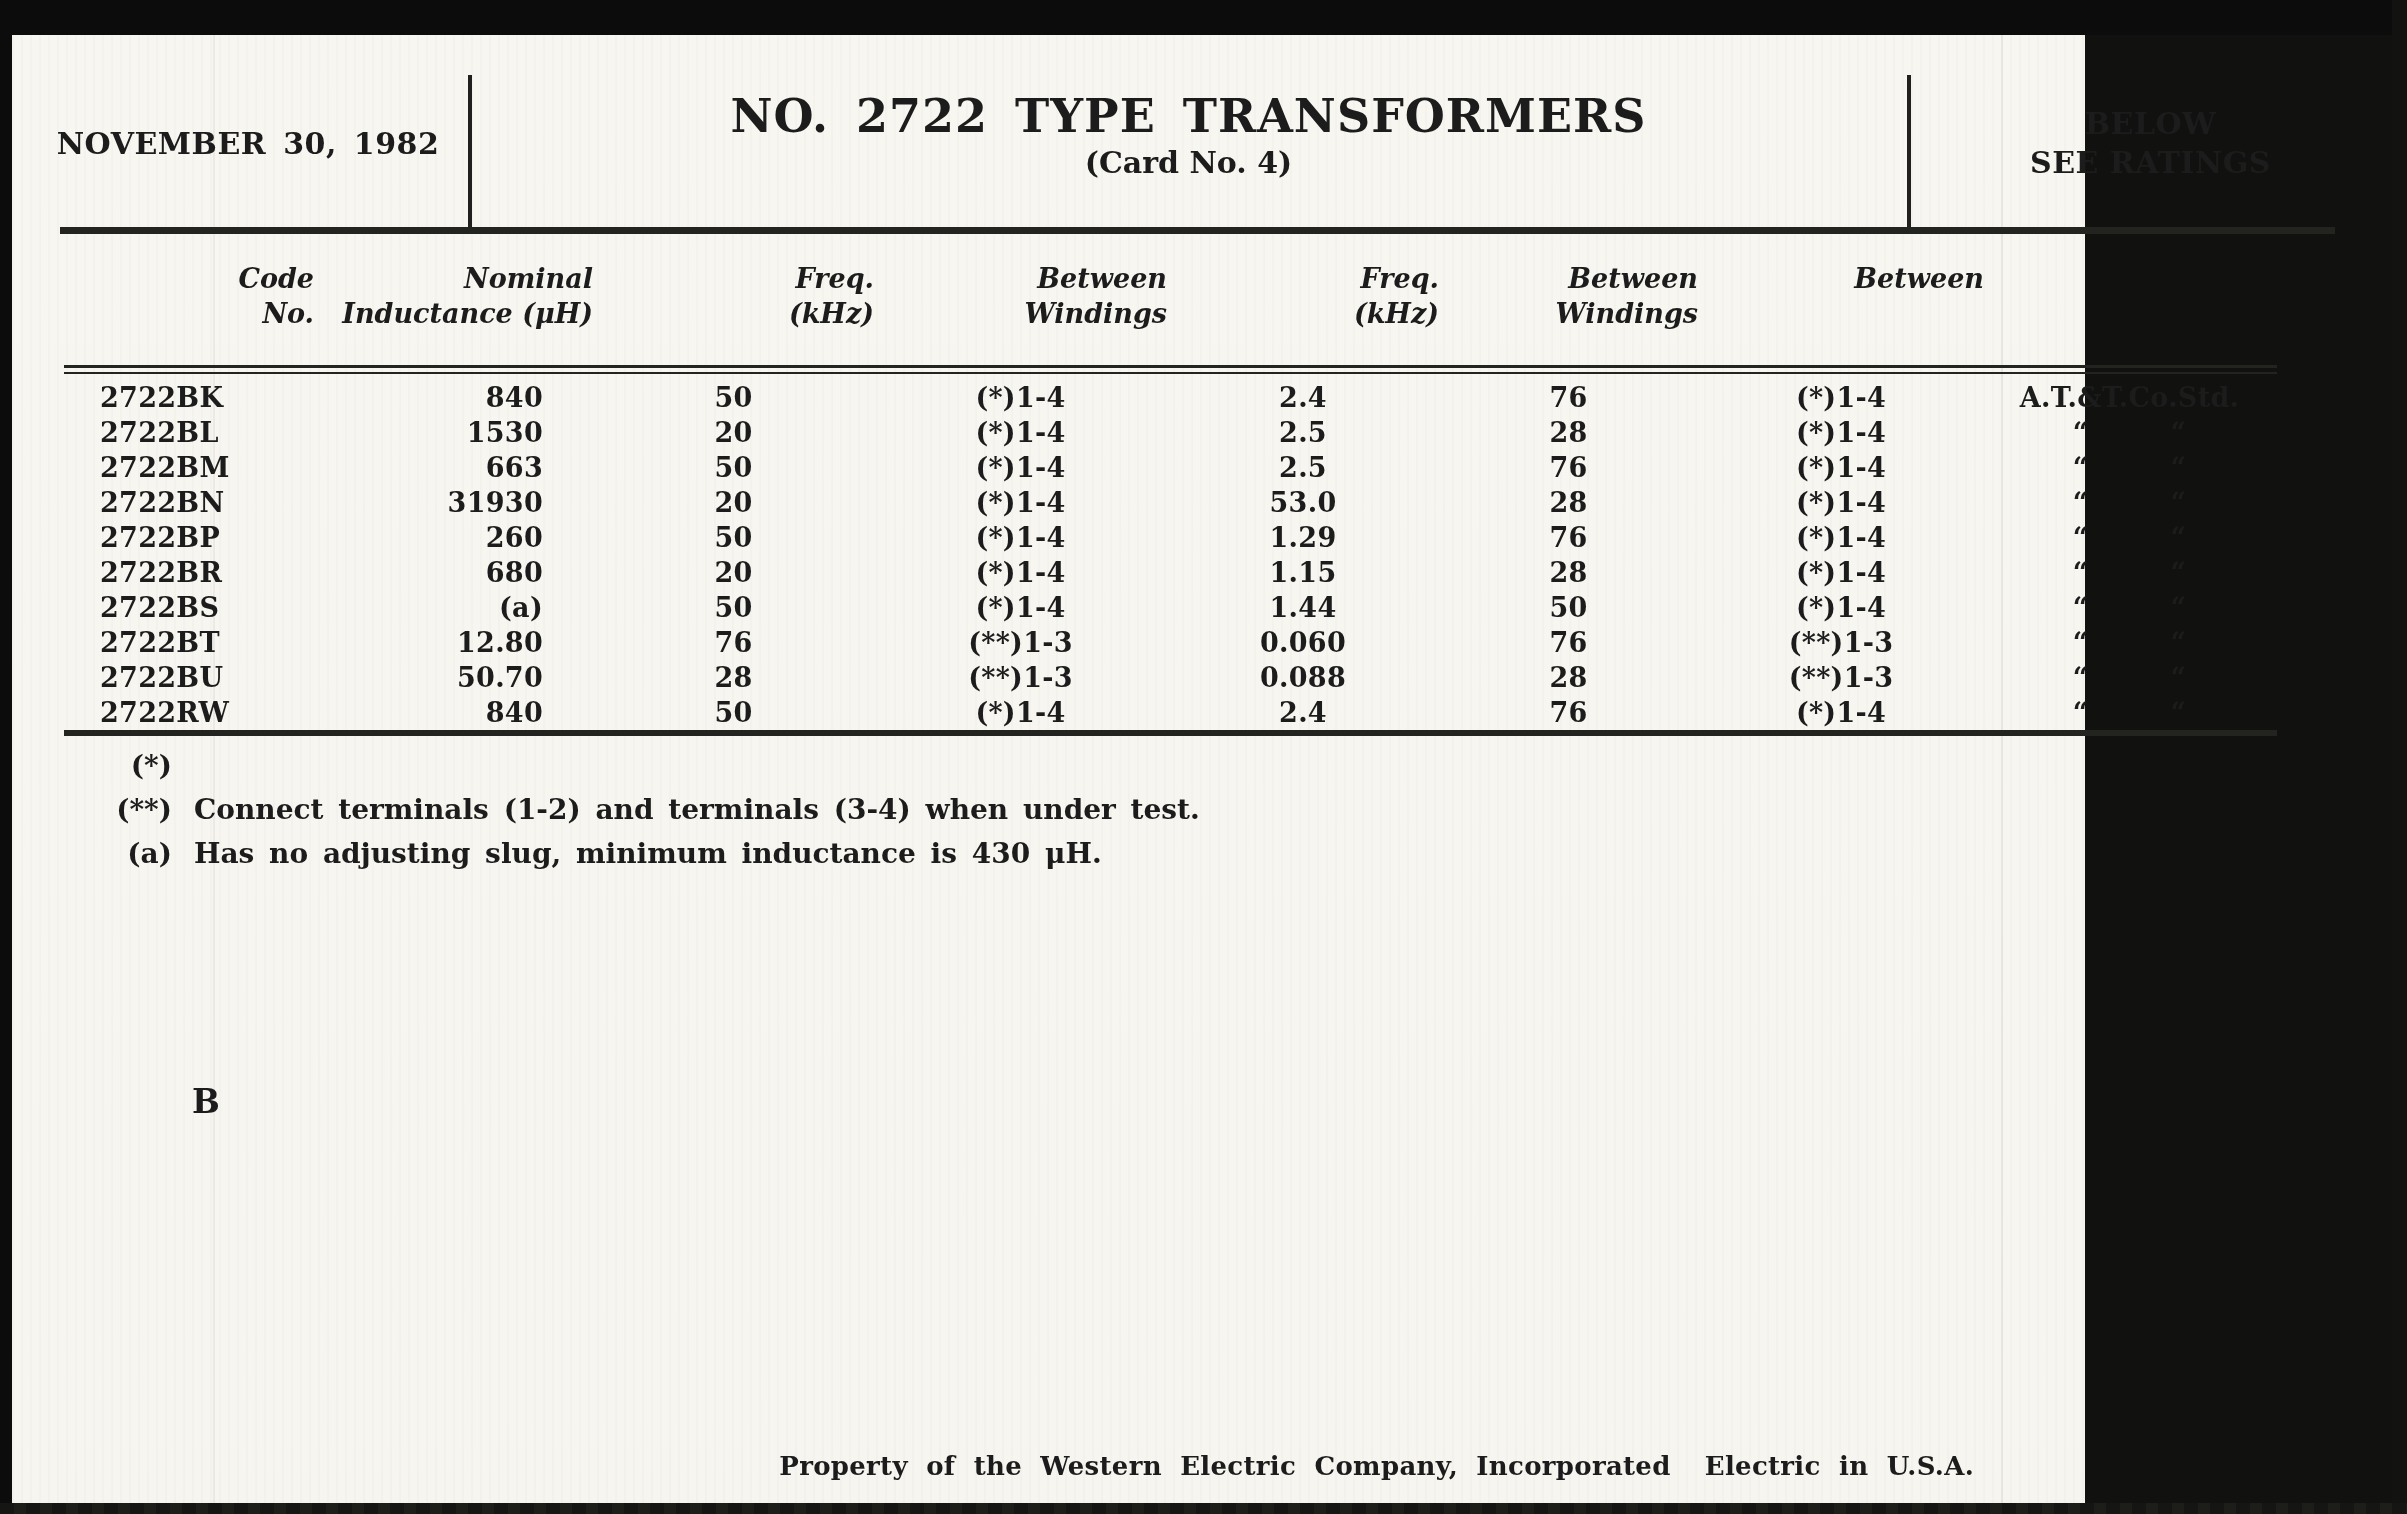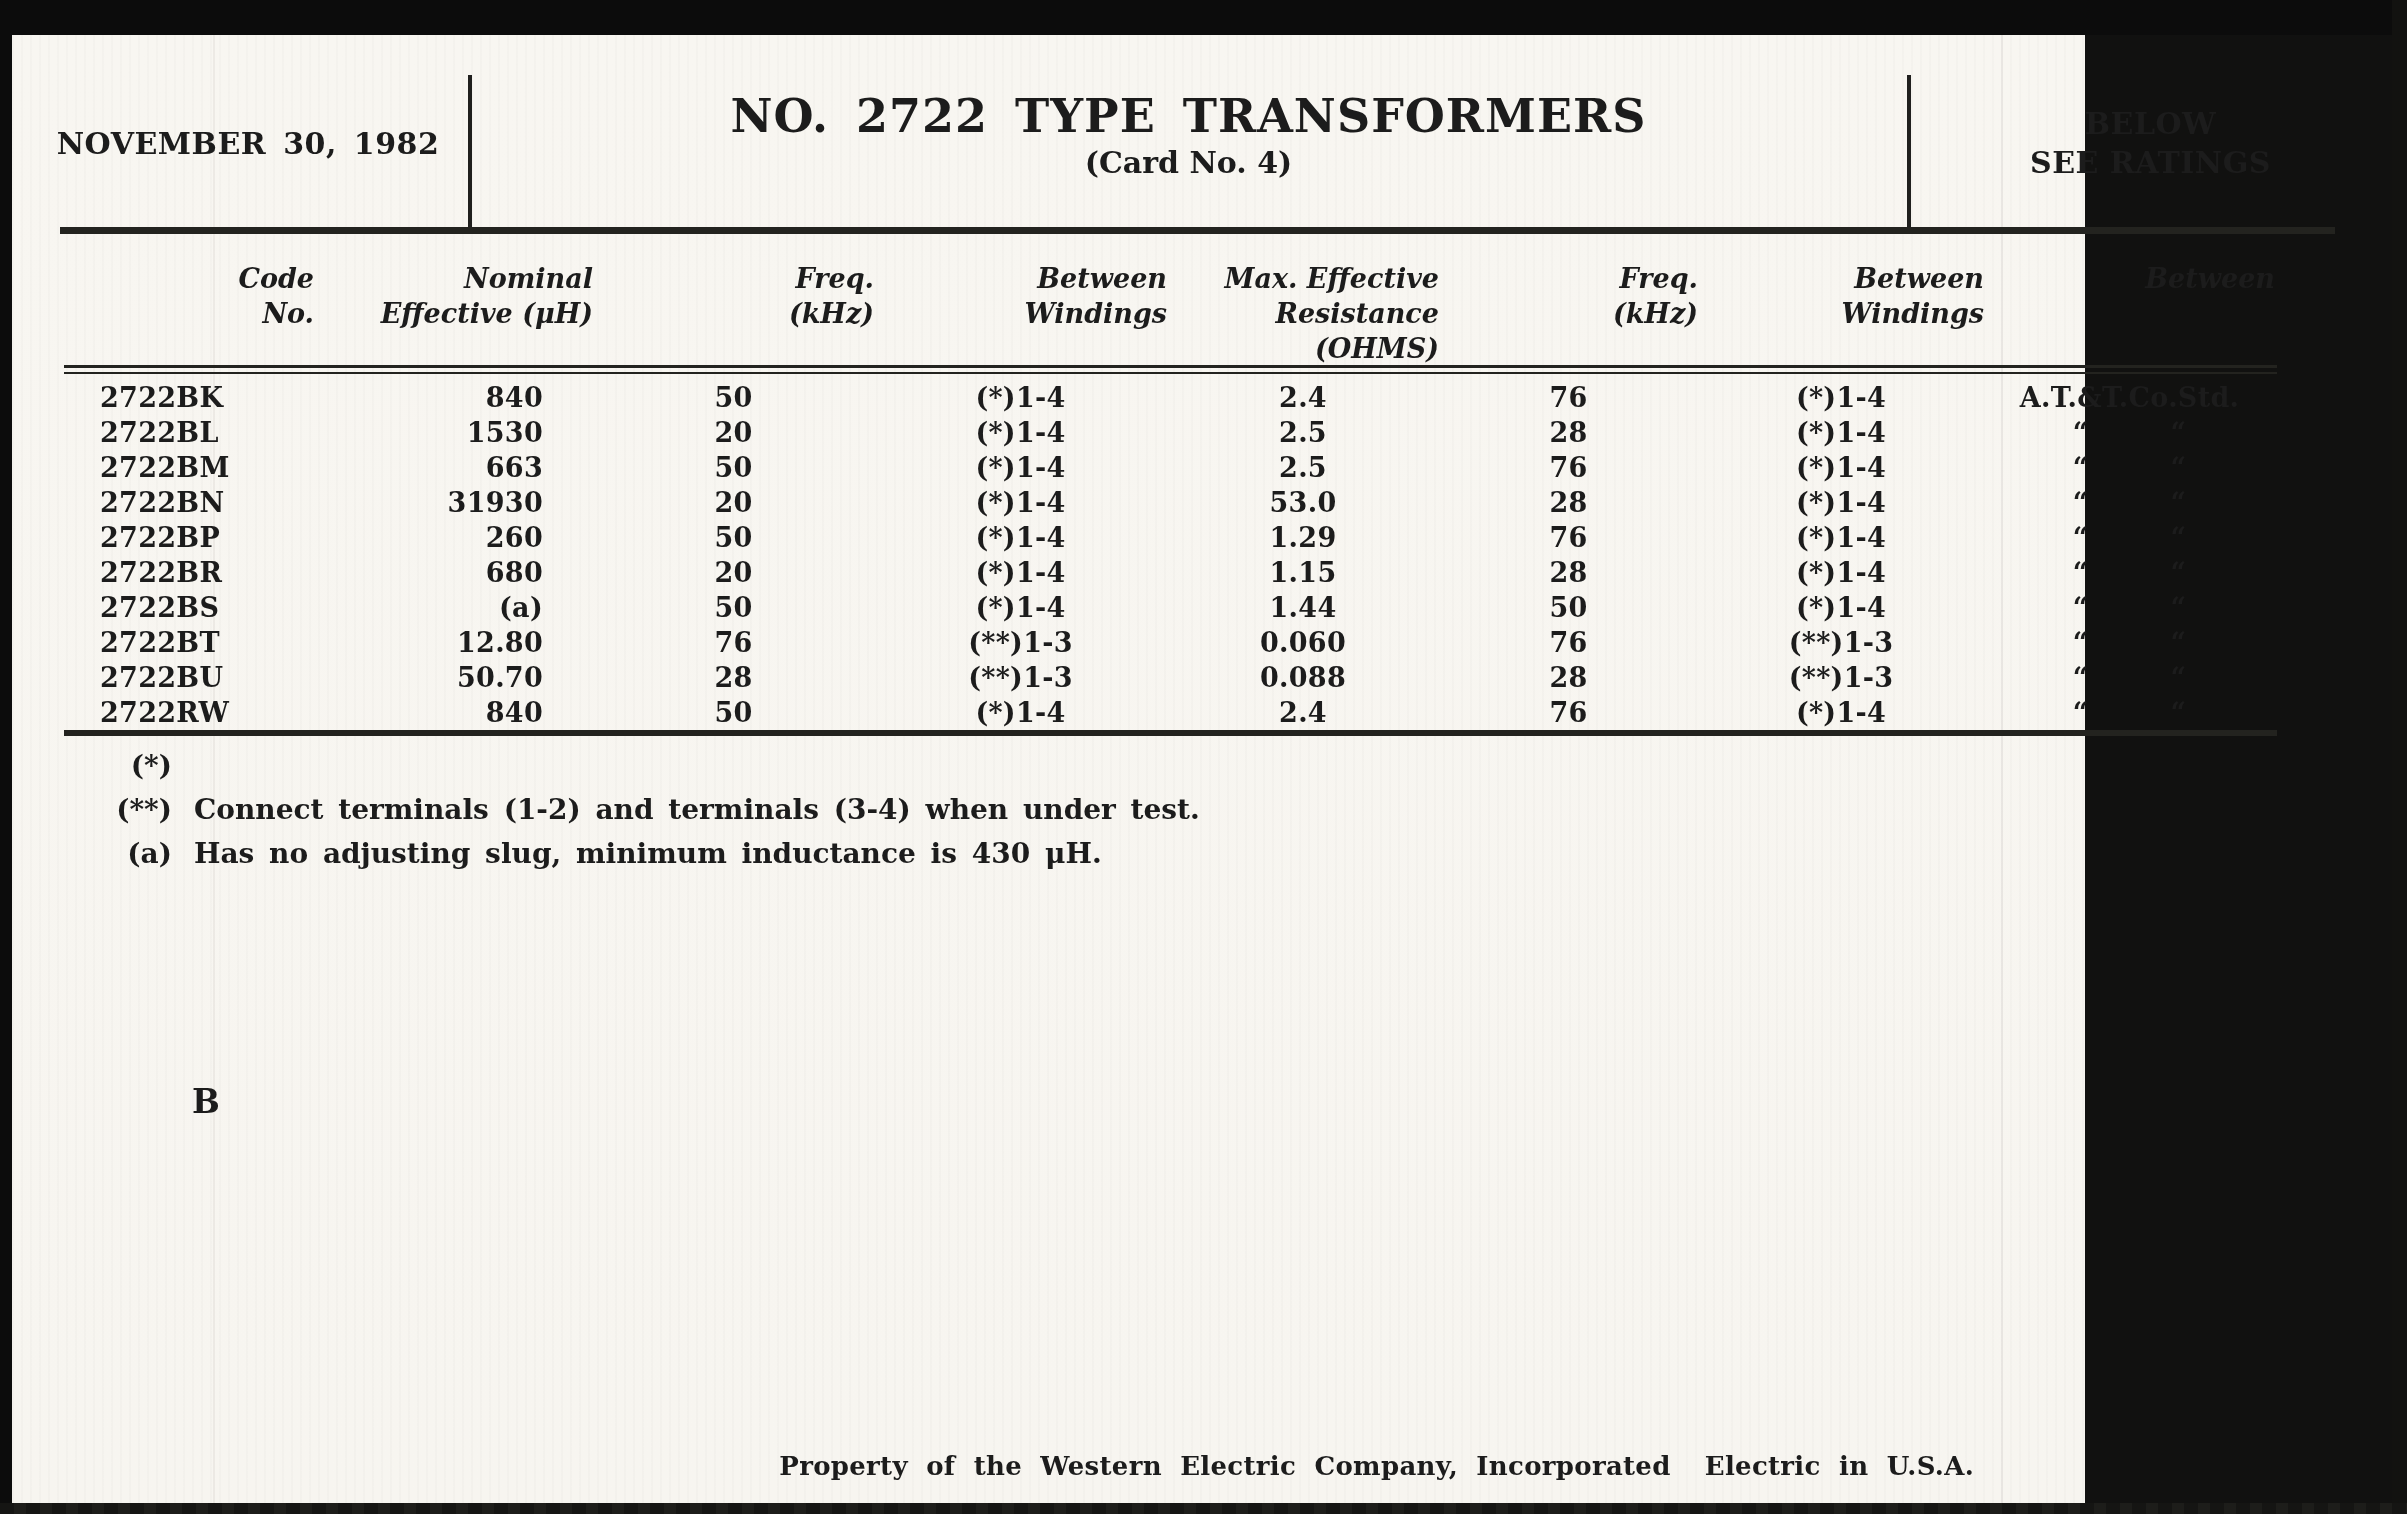--- a/index.html
+++ b/index.html
@@ -93,36 +93,31 @@
 
   <div class="thead grid">
     <div class="hcell">
       <span></span>
       <span>Code</span>
       <span>No.</span>
     </div>
     <div class="hcell">
       <span></span>
       <span>Nominal</span>
-      <span>Effective (μH)</span>
+      <span>Inductance (μH)</span>
     </div>
     <div class="hcell">
       <span></span>
       <span>Freq.</span>
       <span>(kHz)</span>
     </div>
     <div class="hcell">
       <span></span>
       <span>Between</span>
       <span>Windings</span>
-    </div>
-    <div class="hcell">
-      <span>Max. Effective</span>
-      <span>Resistance</span>
-      <span>(OHMS)</span>
     </div>
     <div class="hcell">
       <span></span>
       <span>Freq.</span>
       <span>(kHz)</span>
     </div>
     <div class="hcell">
       <span></span>
       <span>Between</span>
       <span>Windings</span>

